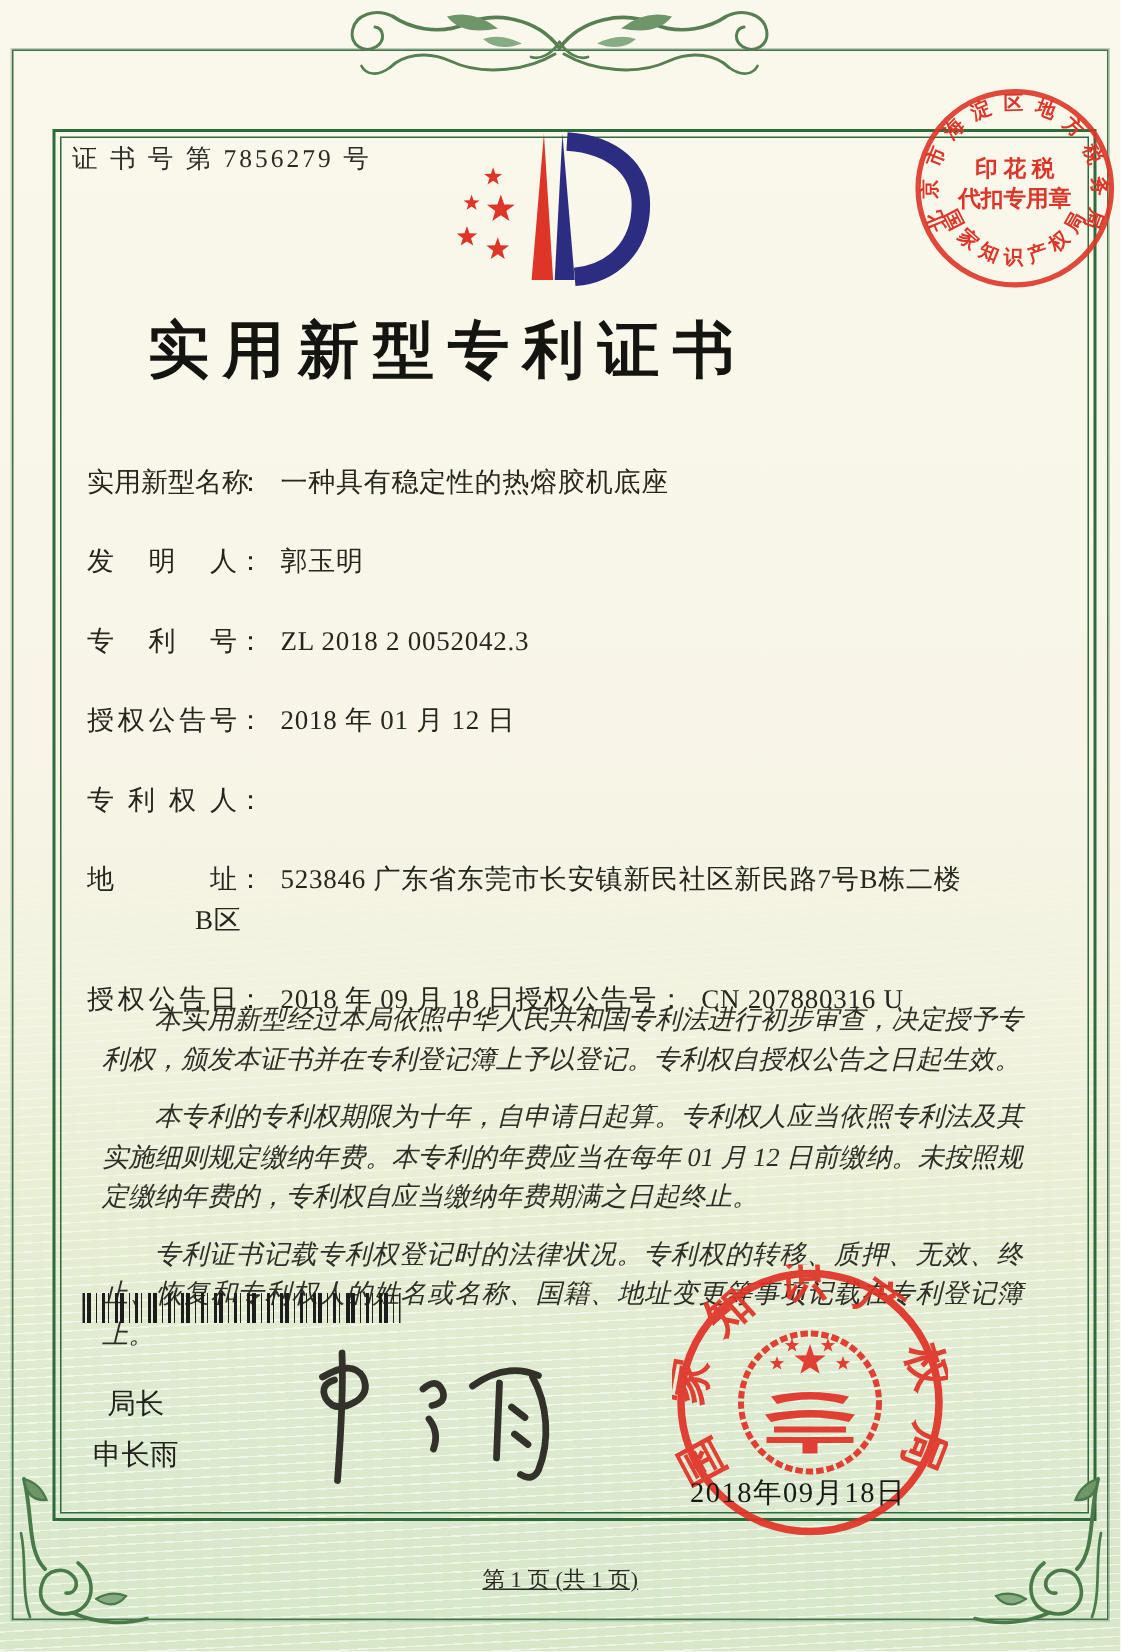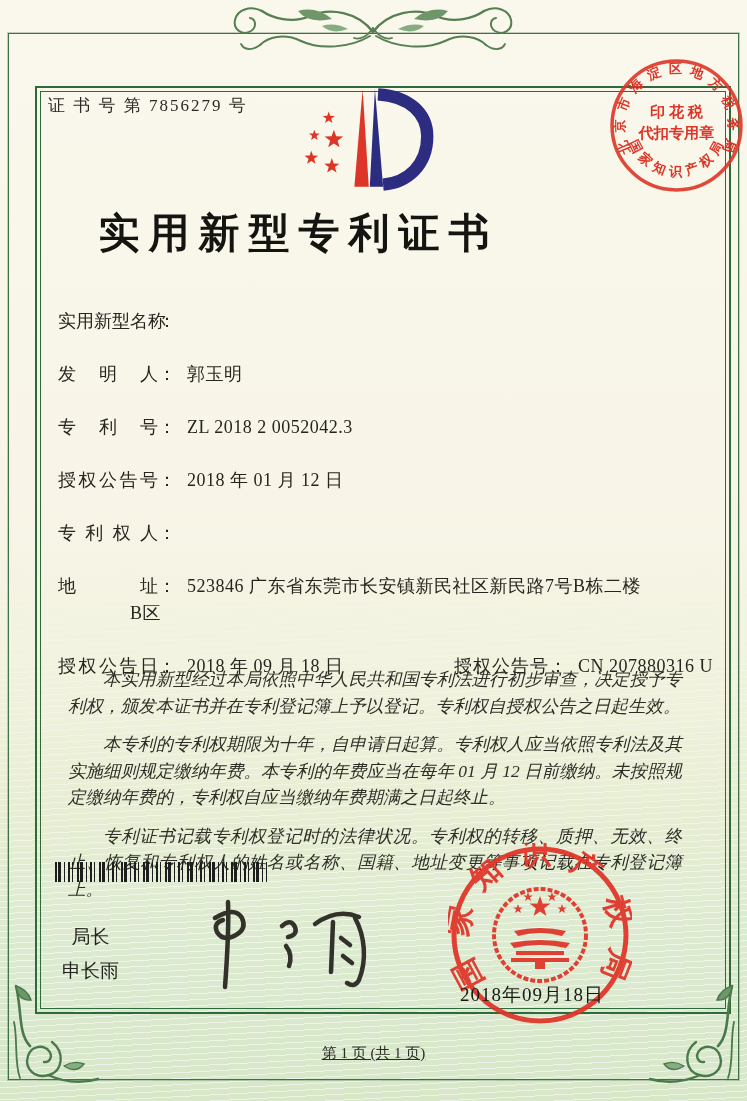--- a/index.html
+++ b/index.html
@@ -18,21 +18,21 @@
   .cert-no{position:absolute;left:48px;top:94px;font-size:17px;letter-spacing:2px;color:#2b2b25;}
   .logo{position:absolute;left:298px;top:83px;width:160px;height:118px;}
   .title{position:absolute;left:0;top:206px;width:597px;text-align:center;
          font-size:41px;font-weight:bold;letter-spacing:9px;color:#141411;}
   .fields{position:absolute;left:58px;top:308px;width:640px;font-size:18px;}
   .frow{display:flex;line-height:27px;margin-bottom:26px;}
   .flabel{display:inline-block;width:100px;text-align:justify;text-align-last:justify;white-space:nowrap;}
   .fcolon{display:inline-block;margin-right:11px;}
   .fvalue{letter-spacing:.5px;}
   .addr-val{margin-left:-57px;text-indent:57px;width:515px;line-height:27px;letter-spacing:.5px;}
-  .last-row{display:flex;justify-content:space-between;width:655px;}
+  .last-row{display:flex;justify-content:flex-start;width:655px;}
   .authno .flabel{width:auto;text-align-last:auto;letter-spacing:1px;}
   .paras{position:absolute;left:56px;top:654px;width:638px;font-size:17.5px;line-height:26.5px;
          text-align:justify;color:#2e2e26;}
   .paras p{margin:12px;text-indent:2em;font-style:italic;}
   .barcode{position:absolute;left:55px;top:862px;width:212px;height:20px;
         background:repeating-linear-gradient(90deg,#1d1d1d 0 2px,transparent 2px 3px,#1d1d1d 3px 6px,
         transparent 6px 9px,#1d1d1d 9px 10px,transparent 10px 13px,#1d1d1d 13px 15px,transparent 15px 17px,
         #1d1d1d 17px 18px,transparent 18px 22px);}
   .signer{position:absolute;left:62px;top:920px;font-size:19px;color:#23231d;line-height:34px;text-align:center;}
   .signature{position:absolute;left:185px;top:890px;}
@@ -128,20 +128,21 @@
       <textPath href="#taxBot" startOffset="0" textLength="120">国家知识产权局</textPath>
     </text>
   </svg>
 
   <div class="title">实用新型专利证书</div>
 
   <div class="fields">
     <div class="frow">
       <span class="flabel">实用新型名称</span>
         <span class="fcolon">：</span>
+      <span class="fvalue">一种具有稳定性的热熔胶机底座</span>
     </div>
     <div class="frow">
       <span class="flabel">发明人</span>
         <span class="fcolon">：</span>
       <span class="fvalue">郭玉明</span>
     </div>
     <div class="frow">
       <span class="flabel">专利号</span>
         <span class="fcolon">：</span>
       <span class="fvalue">ZL 2018 2 0052042.3</span>

